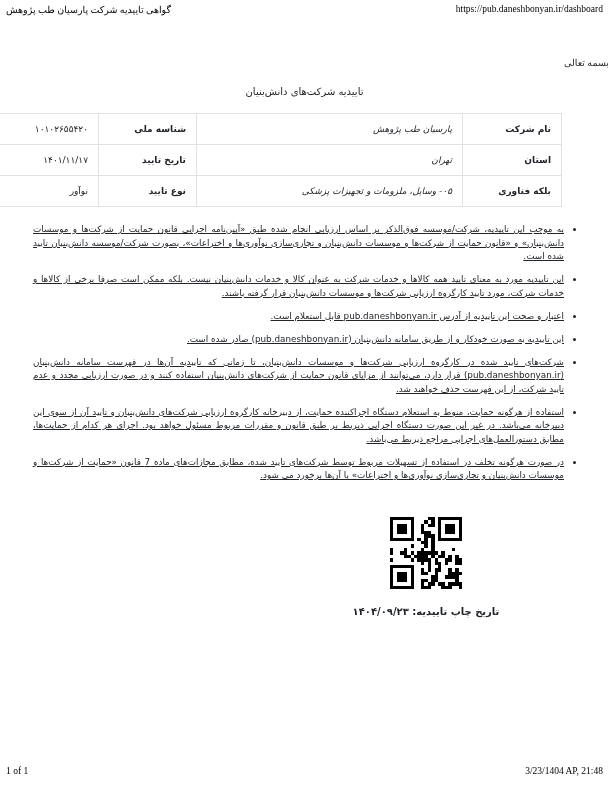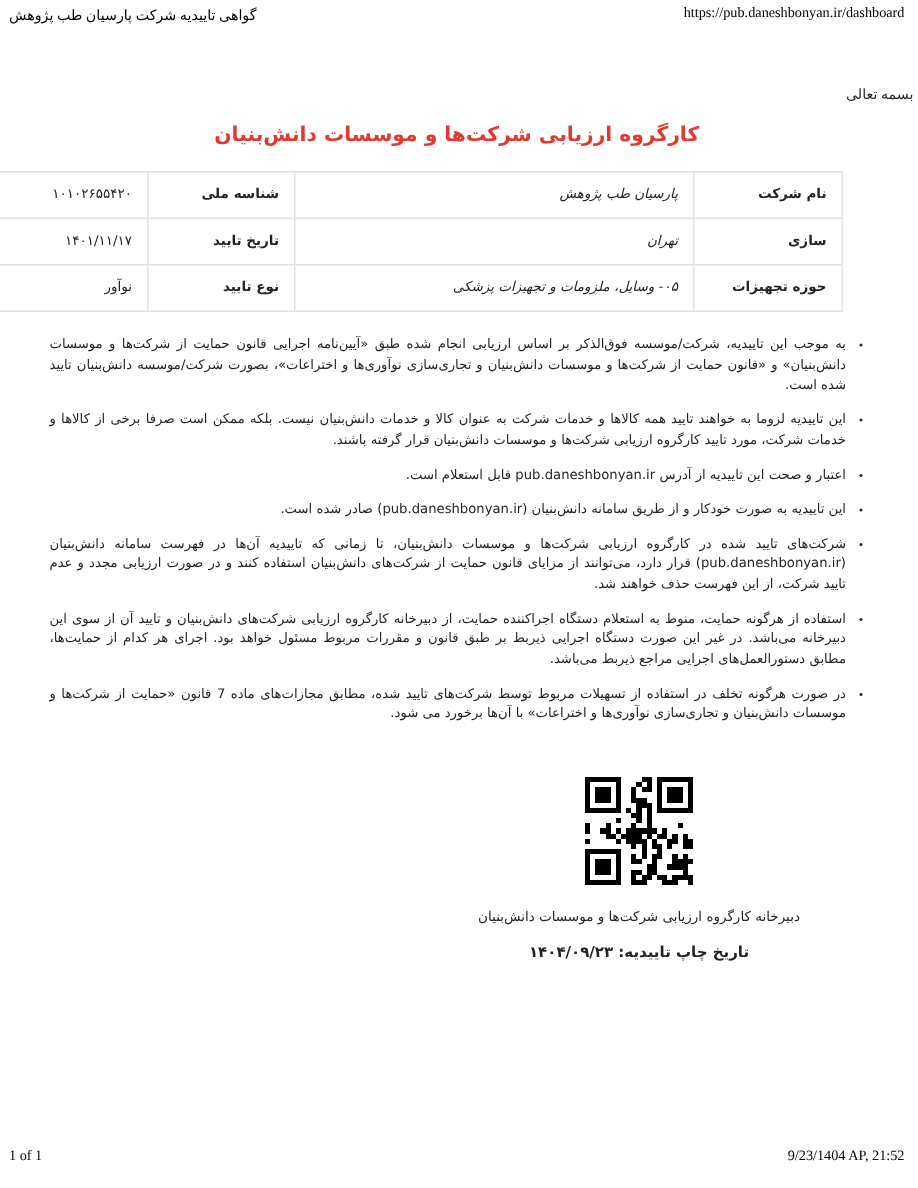--- a/index.html
+++ b/index.html
@@ -28,66 +28,66 @@
   table.info-table td {
     border:1px solid #dee2e6; padding:8.5px 10px; text-align:right;
     vertical-align:middle; line-height:13px; overflow:hidden; white-space:nowrap;
   }
   td.lbl { font-weight:bold; }
   .c1 { width:78px; } .c2 { width:245px;font-style:italic; } .c3 { width:77px; } .c4 { width:117px; }
   ul.bullets {
     margin:16px 33px 0 33px; padding:0 12px 0 0; font-size:8.8px;
     line-height:13.5px; text-align:justify; color:#212529;
   }
-  ul.bullets li { margin-bottom:9.5px; }
+  ul.bullets li { margin-bottom:9.5px;text-decoration:underline; }
   .qr-block { width:300px; margin:34px 33px 0 0; text-align:center; }
   .qr-box { display:inline-block; width:72px; height:72px; line-height:0; }
   .qr-caption { margin-top:13px; font-size:9px; }
   .qr-date { margin-top:13px; font-size:10px;font-weight:bold; }
 </style>
 </head>
 <body>
 
 <div class="sheet">
 
   <div class="print-header">
     <span class="ph-left">گواهی تاییدیه شرکت پارسیان طب پژوهش</span>
     <span>https://pub.daneshbonyan.ir/dashboard</span>
   </div>
 
   <div class="doc">
     <div class="bismillah">بسمه تعالی</div>
-    <div class="doc-title">کارگروه ارزیابی شرکت‌ها و موسسات دانش‌بنیان</div>
+    <div class="doc-subtitle">تاییدیه شرکت‌های دانش‌بنیان</div>
 
     <table class="info-table">
       <tbody>
         <tr>
           <td class="lbl c1">نام شرکت</td>
           <td class="c2">پارسیان طب پژوهش</td>
           <td class="lbl c3">شناسه ملی</td>
           <td class="c4">۱۰۱۰۲۶۵۵۴۲۰</td>
         </tr>
         <tr>
-          <td class="lbl c1">سازی</td>
+          <td class="lbl c1">استان</td>
           <td class="c2">تهران</td>
           <td class="lbl c3">تاریخ تایید</td>
           <td class="c4">۱۴۰۱/۱۱/۱۷</td>
         </tr>
         <tr>
-          <td class="lbl c1">حوزه تجهیزات</td>
+          <td class="lbl c1">بلکه فناوری</td>
           <td class="c2">۰۵- وسایل، ملزومات و تجهیزات پزشکی</td>
           <td class="lbl c3">نوع تایید</td>
           <td class="c4">نوآور</td>
         </tr>
       </tbody>
     </table>
 
     <ul class="bullets">
       <li>به موجب این تاییدیه، شرکت/موسسه فوق‌الذکر بر اساس ارزیابی انجام شده طبق «آیین‌نامه اجرایی قانون حمایت از شرکت‌ها و موسسات دانش‌بنیان» و «قانون حمایت از شرکت‌ها و موسسات دانش‌بنیان و تجاری‌سازی نوآوری‌ها و اختراعات»، بصورت شرکت/موسسه دانش‌بنیان تایید شده است.</li>
-      <li>این تاییدیه لزوما به خواهند تایید همه کالاها و خدمات شرکت به عنوان کالا و خدمات دانش‌بنیان نیست. بلکه ممکن است صرفا برخی از کالاها و خدمات شرکت، مورد تایید کارگروه ارزیابی شرکت‌ها و موسسات دانش‌بنیان قرار گرفته باشند.</li>
+      <li>این تاییدیه مورد به معنای تایید همه کالاها و خدمات شرکت به عنوان کالا و خدمات دانش‌بنیان نیست. بلکه ممکن است صرفا برخی از کالاها و خدمات شرکت، مورد تایید کارگروه ارزیابی شرکت‌ها و موسسات دانش‌بنیان قرار گرفته باشند.</li>
       <li>اعتبار و صحت این تاییدیه از آدرس pub.daneshbonyan.ir قابل استعلام است.</li>
       <li>این تاییدیه به صورت خودکار و از طریق سامانه دانش‌بنیان (pub.daneshbonyan.ir) صادر شده است.</li>
       <li>شرکت‌های تایید شده در کارگروه ارزیابی شرکت‌ها و موسسات دانش‌بنیان، تا زمانی که تاییدیه آن‌ها در فهرست سامانه دانش‌بنیان (pub.daneshbonyan.ir) قرار دارد، می‌توانند از مزایای قانون حمایت از شرکت‌های دانش‌بنیان استفاده کنند و در صورت ارزیابی مجدد و عدم تایید شرکت، از این فهرست حذف خواهند شد.</li>
       <li>استفاده از هرگونه حمایت، منوط به استعلام دستگاه اجراکننده حمایت، از دبیرخانه کارگروه ارزیابی شرکت‌های دانش‌بنیان و تایید آن از سوی این دبیرخانه می‌باشد. در غیر این صورت دستگاه اجرایی ذیربط بر طبق قانون و مقررات مربوط مسئول خواهد بود. اجرای هر کدام از حمایت‌ها، مطابق دستورالعمل‌های اجرایی مراجع ذیربط می‌باشد.</li>
       <li>در صورت هرگونه تخلف در استفاده از تسهیلات مربوط توسط شرکت‌های تایید شده، مطابق مجازات‌های ماده 7 قانون «حمایت از شرکت‌ها و موسسات دانش‌بنیان و تجاری‌سازی نوآوری‌ها و اختراعات» با آن‌ها برخورد می شود.</li>
     </ul>
 
     <div class="qr-block">
       <div class="qr-box" id="qr-box"><svg viewBox="0 0 21 21" width="72" height="72" shape-rendering="crispEdges" fill="#000">
             <rect x="0" y="0" width="1" height="1"></rect>
@@ -293,23 +293,22 @@
             <rect x="5" y="20" width="1" height="1"></rect>
             <rect x="6" y="20" width="1" height="1"></rect>
             <rect x="9" y="20" width="1" height="1"></rect>
             <rect x="10" y="20" width="1" height="1"></rect>
             <rect x="11" y="20" width="1" height="1"></rect>
             <rect x="15" y="20" width="1" height="1"></rect>
             <rect x="16" y="20" width="1" height="1"></rect>
             <rect x="17" y="20" width="1" height="1"></rect>
             <rect x="20" y="20" width="1" height="1"></rect>
           </svg></div>
-      <div class="qr-caption">دبیرخانه کارگروه ارزیابی شرکت‌ها و موسسات دانش‌بنیان</div>
       <div class="qr-date">تاریخ چاپ تاییدیه: ۱۴۰۴/۰۹/۲۳</div>
     </div>
   </div>
 
   <div class="print-footer">
     <span>1 of 1</span>
-    <span>9/23/1404 AP, 21:52</span>
+    <span>3/23/1404 AP, 21:48</span>
   </div>
 
 </div>
 
 </body></html>

